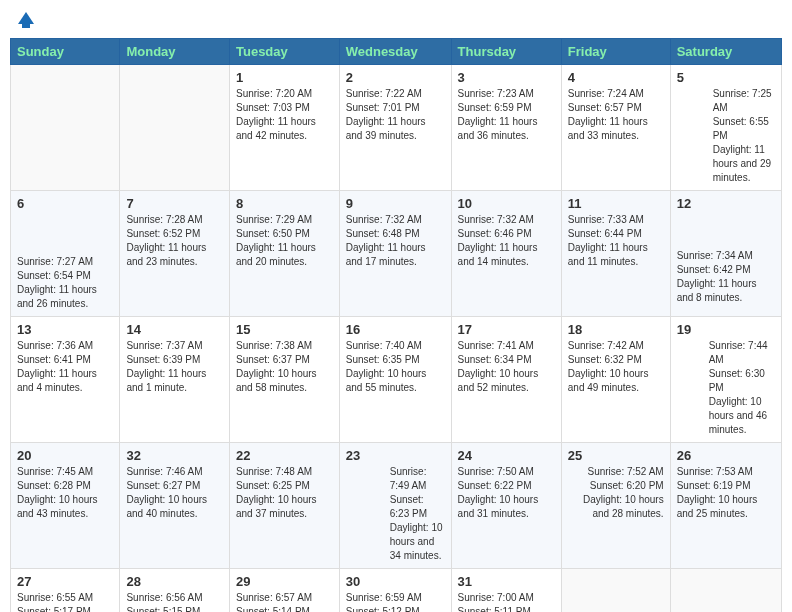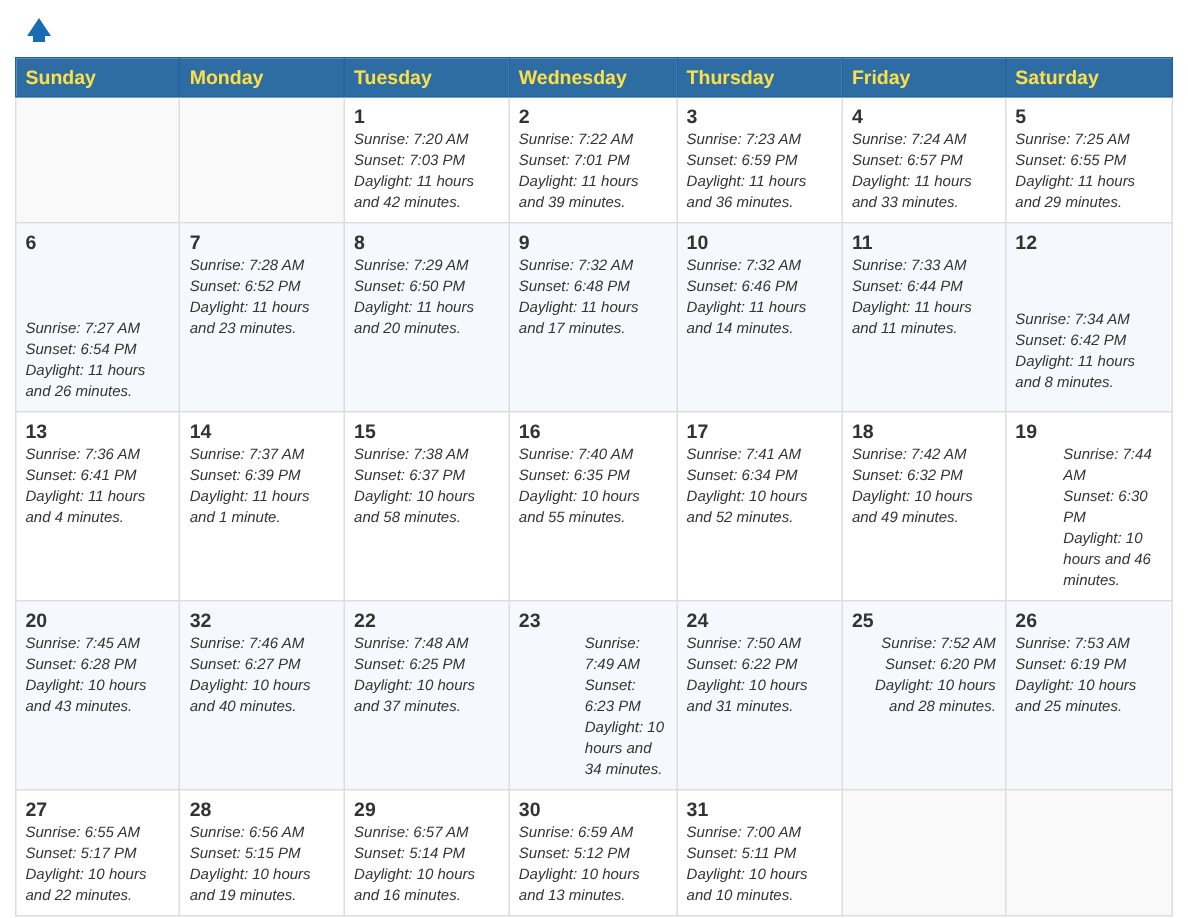--- a/index.html
+++ b/index.html
@@ -53,21 +53,21 @@
       font-size: 15px;
       color: #333;
     }
     .calendar {
       width: 100%;
       border-collapse: collapse;
       border: 1px solid #ccc;
     }
     .calendar th {
       background-color: #2e6da4;
-      color: #fde047;
+      color: #86efac;
       text-align: left;
       padding: 5px 6px;
       font-size: 13px;
       font-weight: bold;
       border: 1px solid #2563a0;
     }
     .calendar td {
       vertical-align: top;
       padding: 5px 6px;
       border: 1px solid #ddd;
@@ -86,21 +86,20 @@
     .day-num {
       font-size: 13px;
       font-weight: bold;
       display: block;
       margin-bottom: 2px;
     }
     .day-info {
       font-size: 10px;
       line-height: 1.4;
       color: #333;
-      font-style: italic;
     }
     .empty-cell {
       background: #f9f9f9 !important;
     }
   </style>
 </head>
 <body>
 
 <div class="header">
   <div class="logo">
@@ -154,21 +153,21 @@
 Daylight: 11 hours and 36 minutes.</div>
         </td>
         <td>
           <span class="day-num">4</span>
           <div class="day-info" style="white-space: pre-line;">Sunrise: 7:24 AM
 Sunset: 6:57 PM
 Daylight: 11 hours and 33 minutes.</div>
         </td>
         <td>
           <span class="day-num">5</span>
-          <div class="day-info" style="white-space: pre-line;">Sunrise: 7:25 AM
+          <div class="day-info" style="white-space: pre-line; margin-left: 36px;">Sunrise: 7:25 AM
 Sunset: 6:55 PM
 Daylight: 11 hours and 29 minutes.</div>
         </td>
       </tr>
       <tr>
         <td>
           <span class="day-num">6</span>
           <div class="day-info" style="white-space: pre-line; margin-top: 44px;">Sunrise: 7:27 AM
 Sunset: 6:54 PM
 Daylight: 11 hours and 26 minutes.</div>

